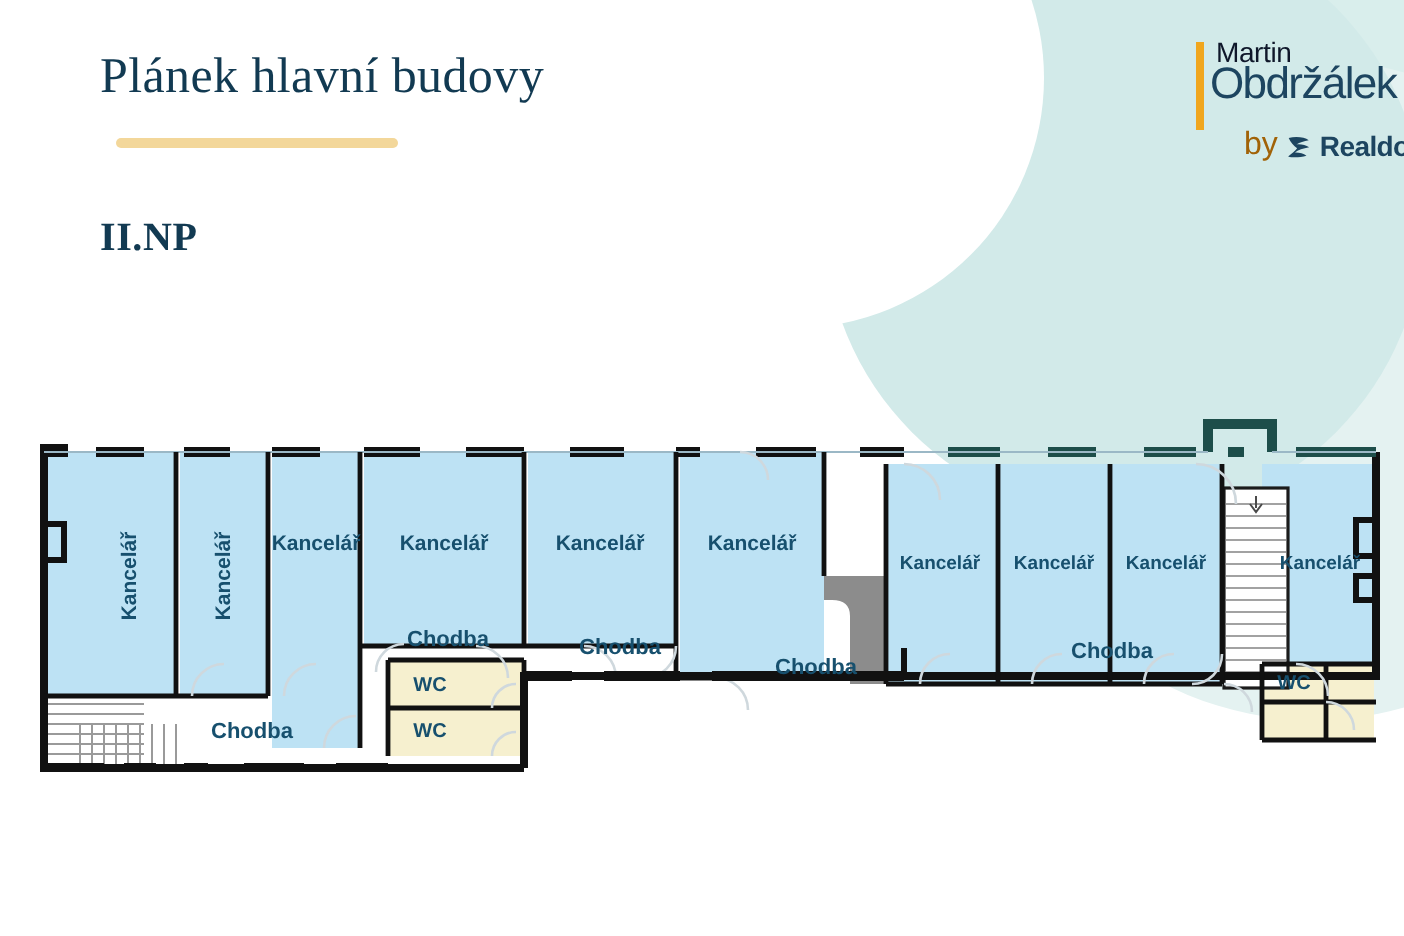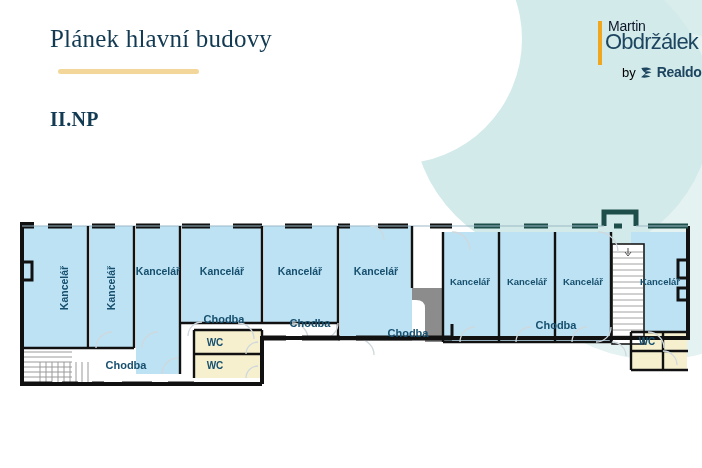--- a/index.html
+++ b/index.html
@@ -137,22 +137,22 @@
   }
   #logo-by-row {
     position: absolute;
     left: 46px;
     top: 46px;
     display: flex;
     align-items: center;
     gap: 3px;
   }
   #logo-by {
-    font-size: 13px;
-    color: #000000;
+    font-size: 16px;
+    color: #a16207;
     font-weight: 500;
   }
   #logo-mark {
     display: inline-block;
     width: 15px;
     height: 15px;
   }
   #logo-brand {
     font-size: 14px;
     color: #1d4560;

